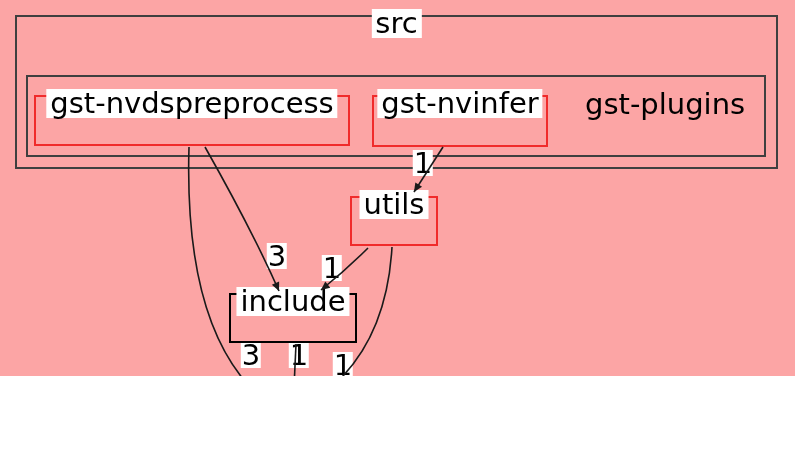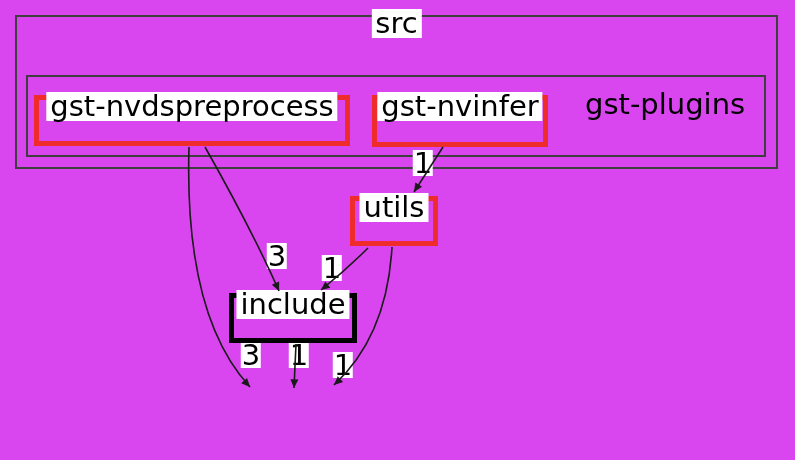--- a/index.html
+++ b/index.html
@@ -1,23 +1,23 @@
 <!DOCTYPE html>
 <html><head>
 <meta charset="utf-8">
 <style>
   html,body { margin:0; padding:0; background:#ffffff; }
   .stage {
-    position:relative; width:795px; height:460px; background:#d946ef;
+    position:relative; width:795px; height:376px; background:#fca5a5;
     font-family:"DejaVu Sans","Liberation Sans",sans-serif; color:#000;
     overflow:hidden;
   }
   .box { position:absolute; box-sizing:border-box; background:transparent; }
   .cluster { border:2px solid #3f3f3f; }
-  .node { border:5px solid #000000; }
+  .node { border:2px solid #000000; }
   .node.red { border-color:#f02b2b; }
   .nlabel {
     position:absolute; left:50%; top:-8px; transform:translateX(-50%);
     background:#ffffff; padding:0 4px; font-size:29px; line-height:29px;
     white-space:nowrap; color:#000;
   }
   .flabel {
     position:absolute; font-size:29px; line-height:29px; white-space:nowrap; color:#000;text-align:center;
   }
   .elabel {

